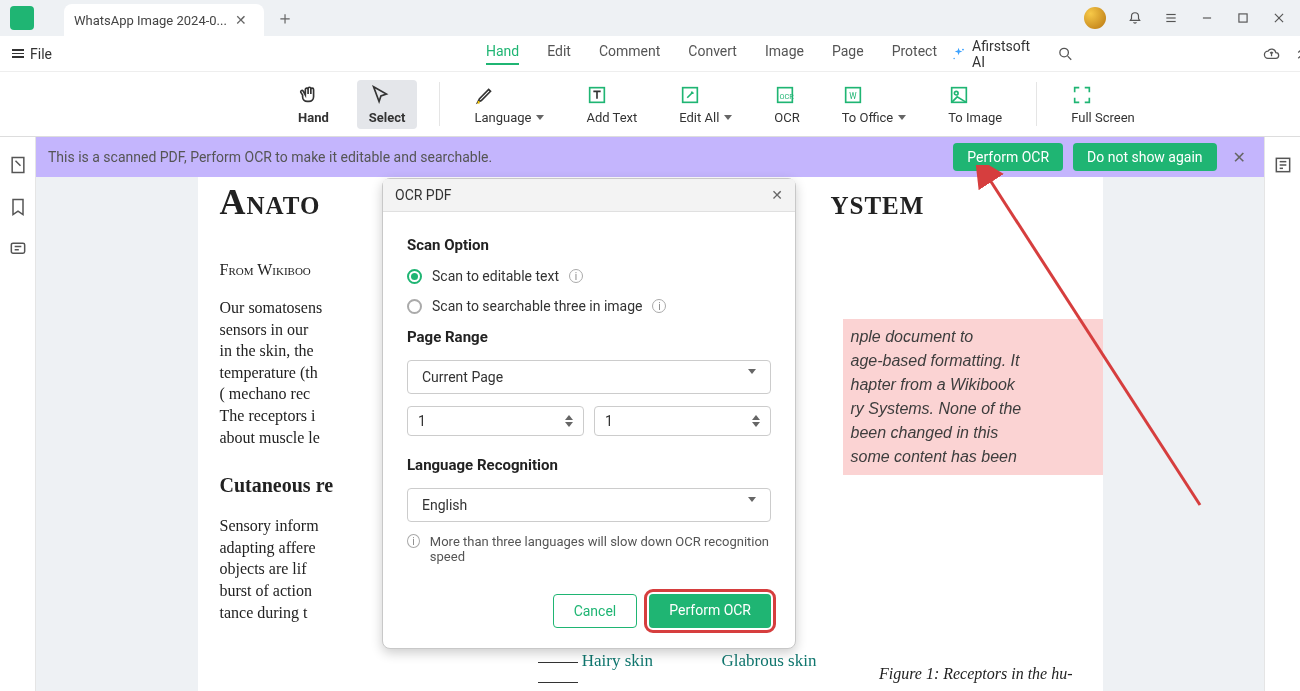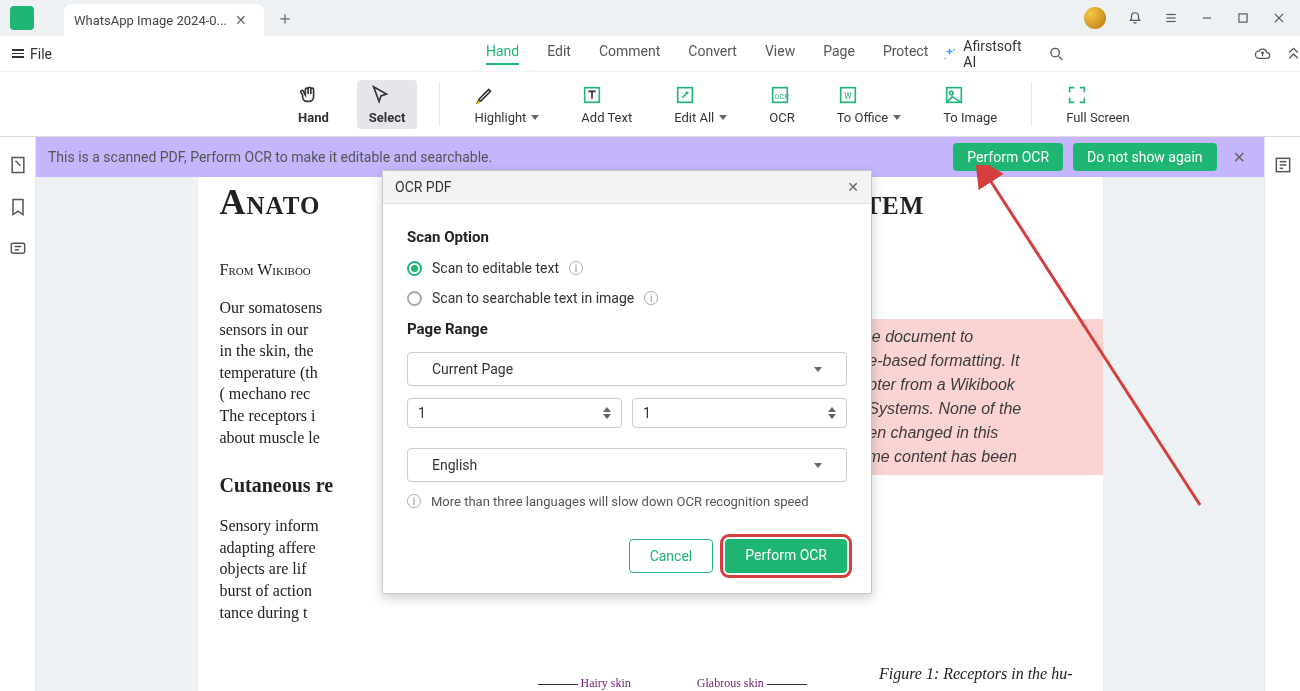--- a/index.html
+++ b/index.html
@@ -287,34 +287,34 @@
     bottom:8px;
     right:30px;
     font-style:italic;
     font-size:16px;
     color:#222;
   }
   .figure-label {
     position:absolute;
     bottom:0;
     left:340px;
-    font-size:12px;
-    color:#701a75;
+    font-size:17px;
+    color:#0f766e;
     width:300px;
   }
 
   
   .modal {
     position:absolute;
-    top:170px;
+    top:178px;
     left:382px;
-    width:490px;
+    width:414px;
     background:#fff;
     border:1px solid #c8c8c8;
-    border-radius:1px;
+    border-radius:8px;
     box-shadow:0 4px 12px rgba(0,0,0,.2);
     z-index:10;
   }
   .modal-title {
     background:#f3f3f3;
     padding:8px 12px;
     display:flex;
     align-items:center;
     font-size:14px;
     color:#333;
@@ -353,23 +353,23 @@
     background:#1fb573;
   }
   .info-dot {
     width:14px;height:14px;border:1px solid #aaa;border-radius:50%;
     display:inline-flex;align-items:center;justify-content:center;
     font-size:10px;color:#888;
   }
   .select {
     border:1px solid #ccc;
     border-radius:4px;
-    padding:8px 24px;
-    display:flex;
-    align-items:center;
+    padding:8px 14px;
+    display:flex;
+    align-items:flex-start;
     font-size:14px;
     color:#333;
     margin-bottom:12px;
   }
   .select .caret { margin-left:auto;}
   .spin-row {
     display:flex;
     gap:10px;
     margin-bottom:20px;
   }
@@ -500,21 +500,21 @@
       <path d="M15 14l5-5-5-5"></path>
       <path d="M20 9H10a6 6 0 00-6 6v1"></path>
     </svg>
   <div class="divider-v"></div>
 
   <div class="menu-tabs">
     <div class="menu-tab active">Hand</div>
     <div class="menu-tab">Edit</div>
     <div class="menu-tab">Comment</div>
     <div class="menu-tab">Convert</div>
-    <div class="menu-tab">View</div>
+    <div class="menu-tab">Image</div>
     <div class="menu-tab">Page</div>
     <div class="menu-tab">Protect</div>
   </div>
 
   <div class="menu-right">
     <div class="ai-btn">
       <svg class="sparkle" viewBox="0 0 24 24" fill="#3da2ff">
           <path d="M12 2l1.5 4.5L18 8l-4.5 1.5L12 14l-1.5-4.5L6 8l4.5-1.5z"></path>
           <circle cx="19" cy="5" r="1.5"></circle>
           <circle cx="5" cy="19" r="1.2"></circle>
@@ -559,21 +559,21 @@
   </div>
   <div class="divider-v2"></div>
   <div class="tool-btn">
     <span class="tool-icon">
         <svg viewBox="0 0 24 24" width="22" height="22" fill="none" stroke="#333" stroke-width="1.8">
           <path d="M4 20l4-2 10-10-2-2L6 16z"></path>
           <path d="M4 20l2 0" stroke="#f5c400" stroke-width="3"></path>
         </svg>
       </span>
     <span class="tool-label">
-        <span>Highlight</span>
+        <span>Language</span>
         <span class="caret-down"></span>
       </span>
   </div>
   <div class="tool-btn">
     <span class="tool-icon">
         <svg viewBox="0 0 24 24" width="22" height="22" fill="none" stroke="#1fb573" stroke-width="1.8">
           <rect x="4" y="4" width="16" height="16"></rect>
           <path d="M8 8h8M12 8v8" stroke="#333"></path>
         </svg>
       </span>
@@ -710,21 +710,21 @@
   </div>
   <div class="modal-body">
     <h4>Scan Option</h4>
     <div class="radio-row">
       <span class="radio checked"></span>
       <span>Scan to editable text</span>
       <span class="info-dot">i</span>
     </div>
     <div class="radio-row">
       <span class="radio"></span>
-      <span>Scan to searchable text in image</span>
+      <span>Scan to searchable three in image</span>
       <span class="info-dot">i</span>
     </div>
 
     <h4 style="margin-top:14px;">Page Range</h4>
     <div class="select">
       <span>Current Page</span>
       <span class="caret caret-down"></span>
     </div>
     <div class="spin-row">
       <div class="spin">
@@ -736,20 +736,21 @@
       </div>
       <div class="spin">
         <span>1</span>
         <span class="spinners">
             <span class="up"></span>
             <span class="down"></span>
           </span>
       </div>
     </div>
 
+    <h4>Language Recognition</h4>
     <div class="select">
       <span>English</span>
       <span class="caret caret-down"></span>
     </div>
     <div class="lang-hint">
       <span class="info-dot">i</span>
       <span>More than three languages will slow down OCR recognition speed</span>
     </div>
   </div>
   <div class="modal-footer">

